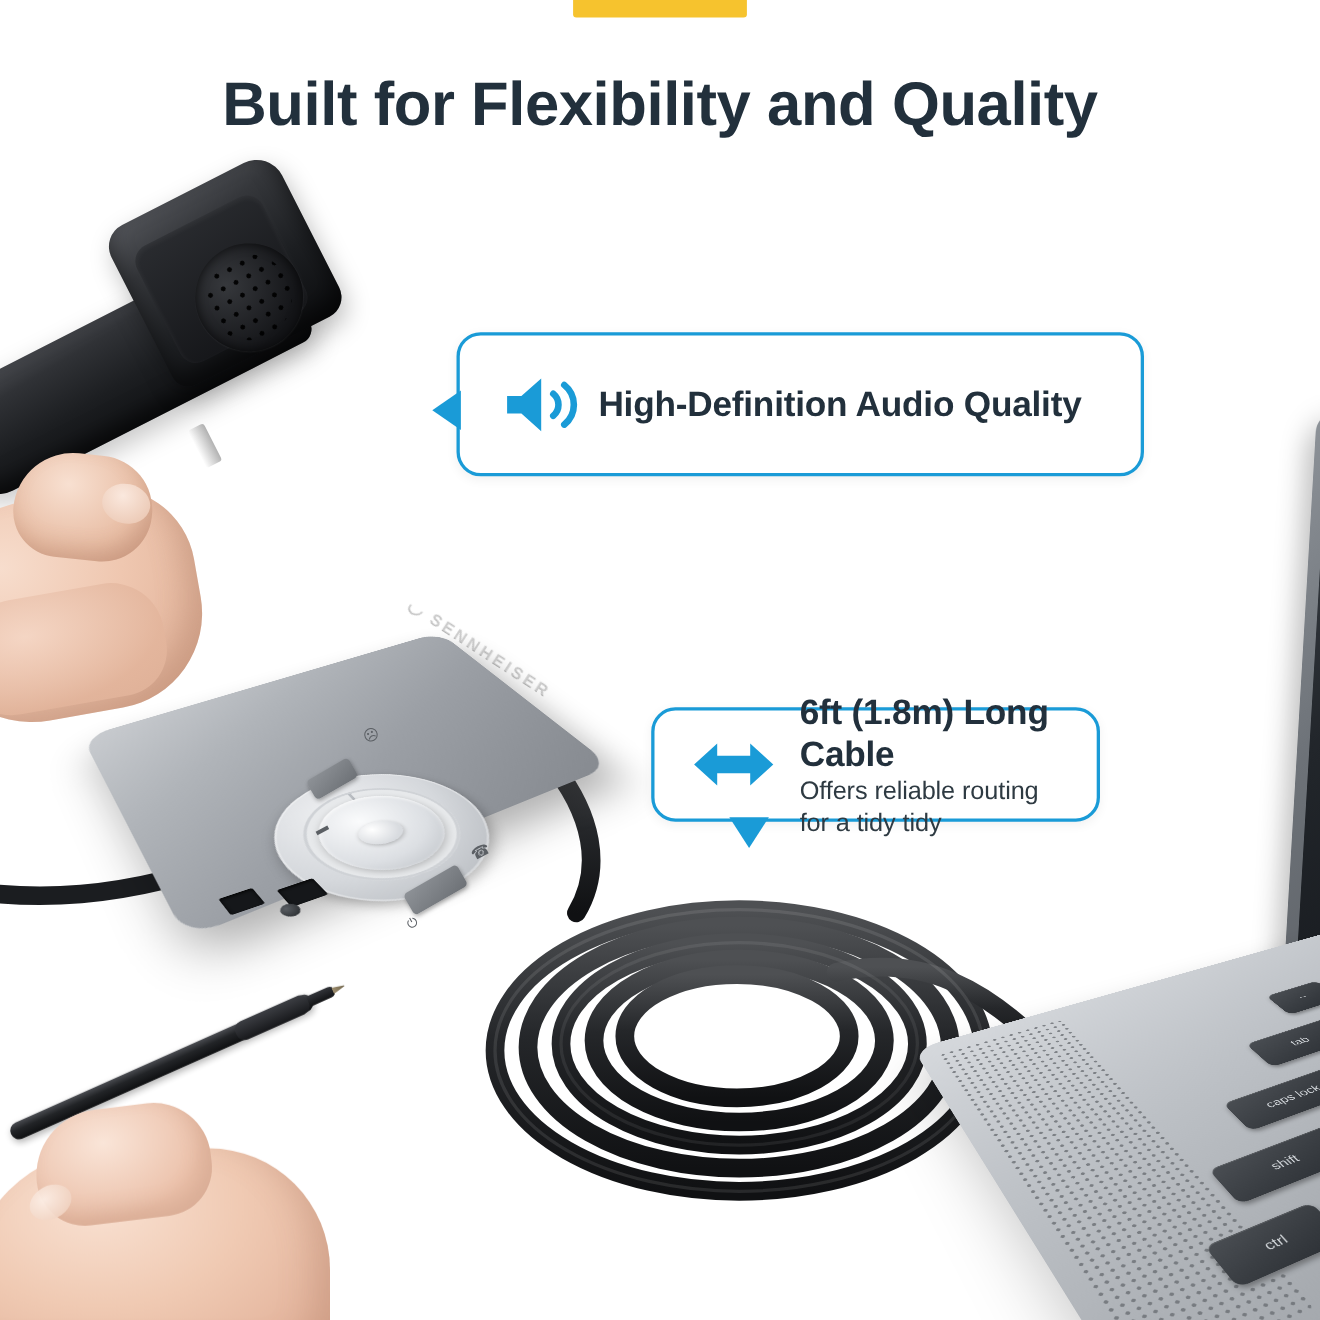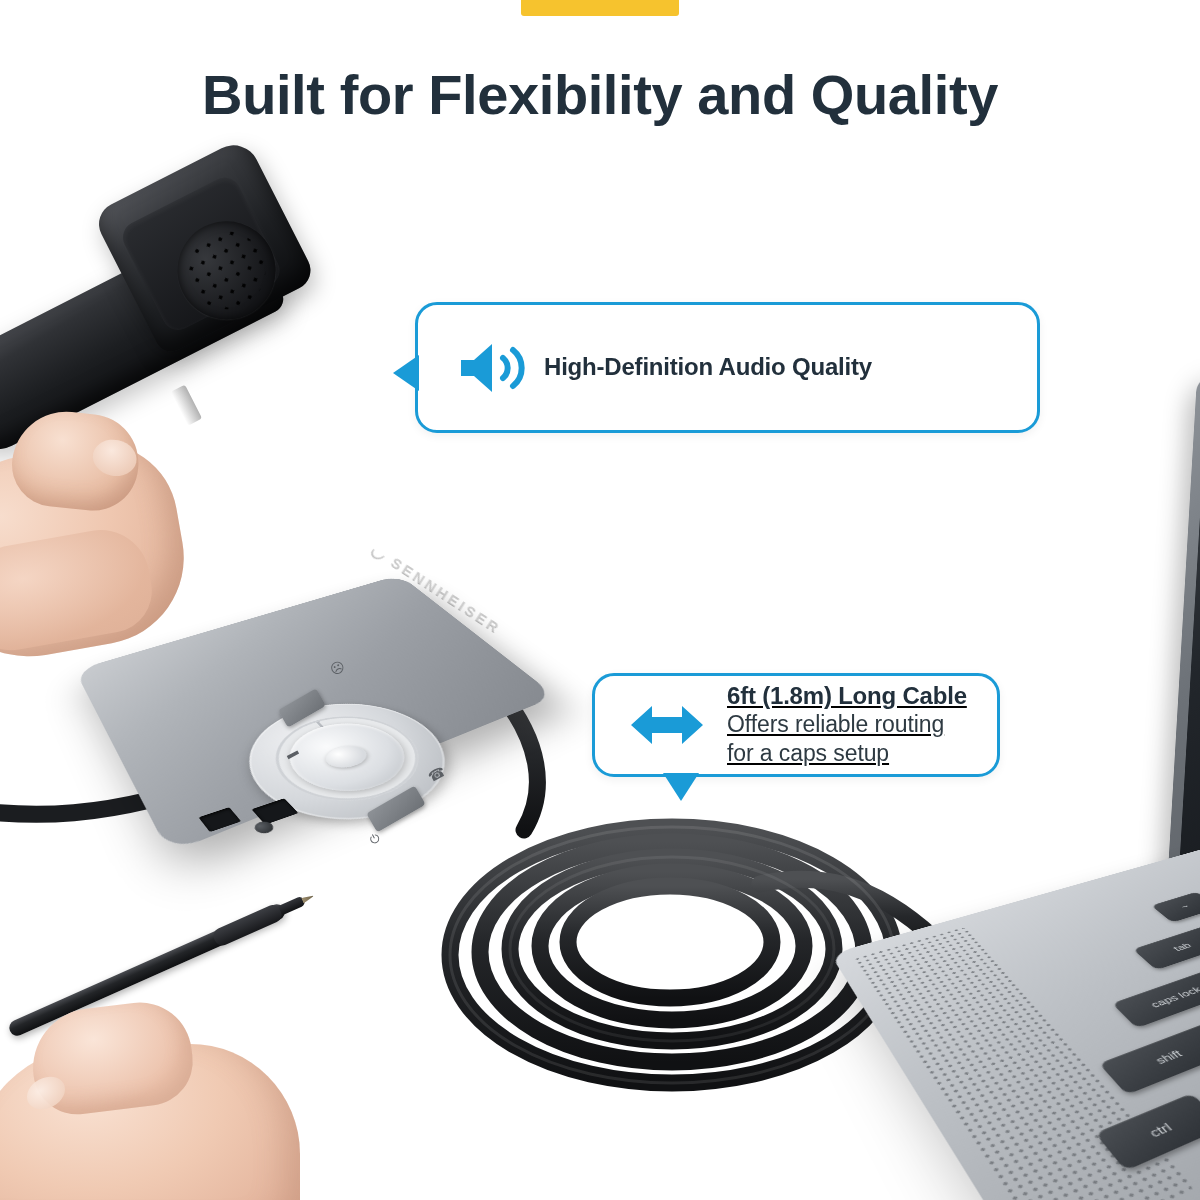--- a/index.html
+++ b/index.html
@@ -493,21 +493,21 @@
     z-index: 40;
   }
   .callout-icon {
     flex: 0 0 auto;
     display: flex;
     align-items: center;
     justify-content: center;
   }
   .callout-text { flex: 1 1 auto; }
   .callout-title {
-    font-size: 24px;
+    font-size: 32px;
     font-weight: bold;
     color: #22303C;
     letter-spacing: -0.2px;
     line-height: 1.2;
   }
   .callout-body {
     font-size: 23px;
     color: #2E3A42;
     line-height: 1.26;
     letter-spacing: -0.1px;
@@ -529,25 +529,24 @@
     top: 50px;
     width: 0; height: 0;
     border-top: 18px solid transparent;
     border-bottom: 18px solid transparent;
     border-right: 26px solid #1A9BD7;
   }
 
   
   #callout-cable {
     left: 592px;
-    top: 673px;
+    top: 643px;
     width: 408px;
     height: 104px;
     padding: 0 14px 0 12px;
-    text-decoration: underline;
   }
   #callout-cable .callout-icon { width: 120px; }
   #callout-cable .callout-text { text-align: left; }
   
   .tail-down {
     position: absolute;
     left: 68px;
     bottom: -27px;
     width: 0; height: 0;
     border-left: 18px solid transparent;
@@ -695,17 +694,17 @@
   <div class="callout" id="callout-cable">
     <div class="tail-down"></div>
     <div class="callout-icon">
       <svg width="96" height="54" viewBox="0 0 96 54" aria-hidden="true">
         <path d="M12 27 L33 8 v11 h30 V8 L84 27 L63 46 V35 H33 v11 Z" fill="#1A9BD7"></path>
       </svg>
     </div>
     <div class="callout-text">
       <div class="callout-title">6ft (1.8m) Long Cable</div>
       <div class="callout-body">Offers reliable routing</div>
-      <div class="callout-body">for a caps setup</div>
+      <div class="callout-body">for a tidy tidy</div>
     </div>
   </div>
 
 </div>
 
 </body></html>

